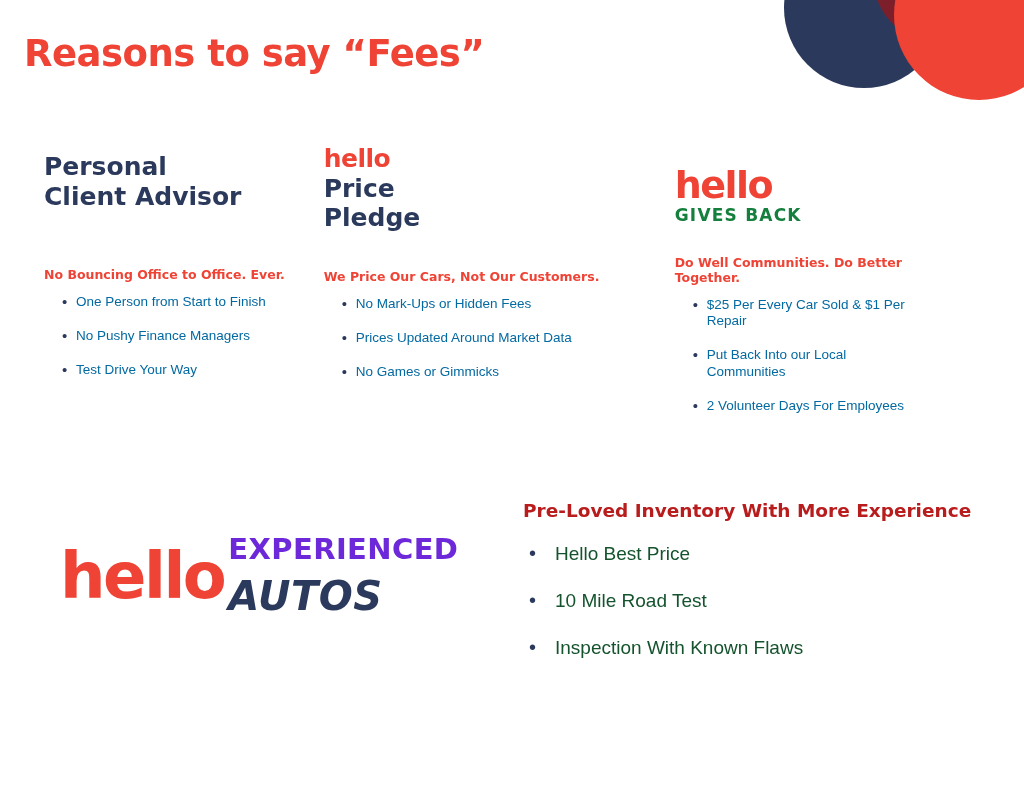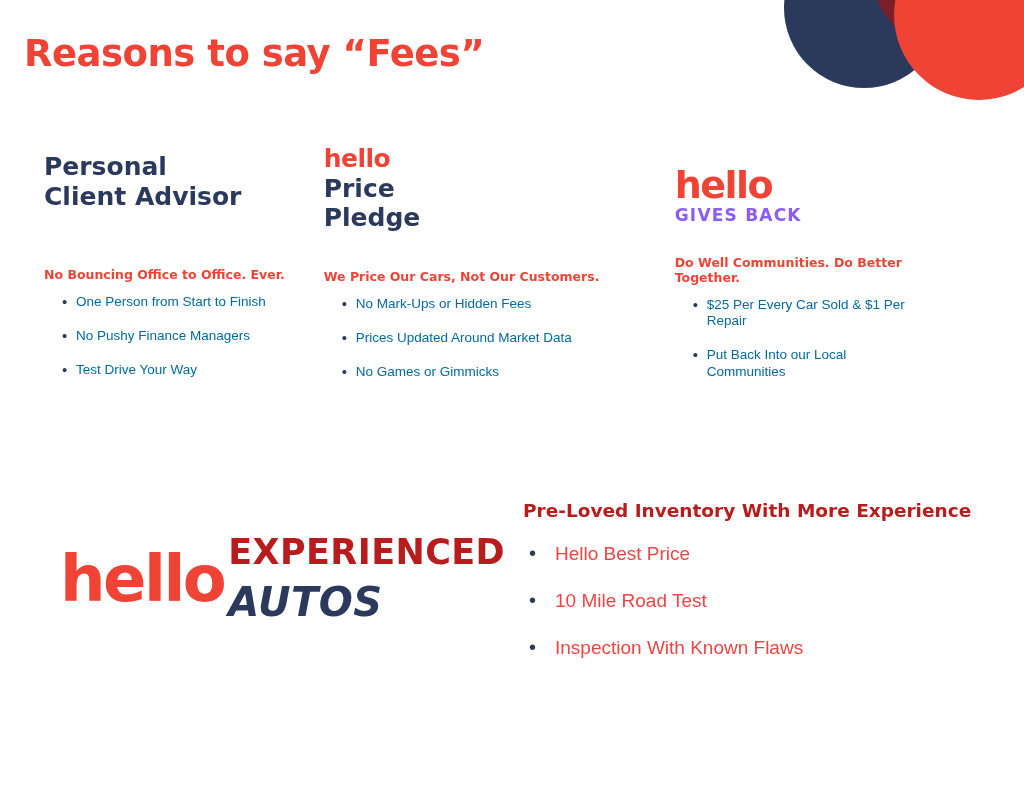--- a/index.html
+++ b/index.html
@@ -103,21 +103,21 @@
   }
   .gives-back-lockup .gb-hello {
     color: #ef4335;
     font-size: 38px;
     font-weight: bold;
     line-height: 0.92;
     letter-spacing: -1.5px;
     font-family: "DejaVu Sans", sans-serif;
   }
   .gives-back-lockup .gb-sub {
-    color: #8b5cf6;
+    color: #15803d;
     font-size: 17px;
     font-weight: bold;
     letter-spacing: 1.2px;
     margin-top: 2px;
     font-family: "DejaVu Sans", sans-serif;
   }
 
   .col-sub {
     color: #ef4335;
     font-weight: bold;
@@ -172,22 +172,22 @@
     font-weight: bold;
     letter-spacing: -2.5px;
     line-height: 1;
     font-family: "DejaVu Sans", sans-serif;
   }
   .logo-words {
     margin-left: 4px;
     line-height: 1;
   }
   .logo-experienced {
-    color: #b91c1c;
-    font-size: 35px;
+    color: #6d28d9;
+    font-size: 29px;
     font-weight: bold;
     letter-spacing: 0.4px;
     font-family: "DejaVu Sans", sans-serif;
   }
   .logo-autos {
     color: #2b3a5c;
     font-size: 40px;
     font-weight: bold;
     letter-spacing: 0.5px;
     margin-top: 12px;
@@ -208,21 +208,21 @@
     margin-bottom: 22px;
     font-family: "DejaVu Sans", sans-serif;
   }
   ul.bottom-list {
     margin: 0;
     padding: 0 0 0 6px;
     list-style: none;
   }
   ul.bottom-list li {
     position: relative;
-    color: #ef4444;
+    color: #14532d;
     font-size: 19px;
     line-height: 1.2;
     margin-bottom: 24px;
     padding-left: 26px;
   }
   ul.bottom-list li::before {
     content: "•";
     position: absolute;
     left: 0;
     top: -2px;
@@ -272,20 +272,21 @@
 
   <div class="col col-3">
     <div class="gives-back-lockup">
       <div class="gb-hello">hello</div>
       <div class="gb-sub">GIVES BACK</div>
     </div>
     <div class="col-sub">Do Well Communities. Do Better Together.</div>
     <ul class="col-list">
       <li>$25 Per Every Car Sold &amp; $1 Per Repair</li>
       <li>Put Back Into our Local Communities</li>
+      <li>2 Volunteer Days For Employees</li>
     </ul>
   </div>
 </div>
 
 <div class="bottom">
   <div class="logo-lockup">
     <div class="logo-hello">hello</div>
     <div class="logo-words">
       <div class="logo-experienced">EXPERIENCED</div>
       <div class="logo-autos">AUTOS</div>

